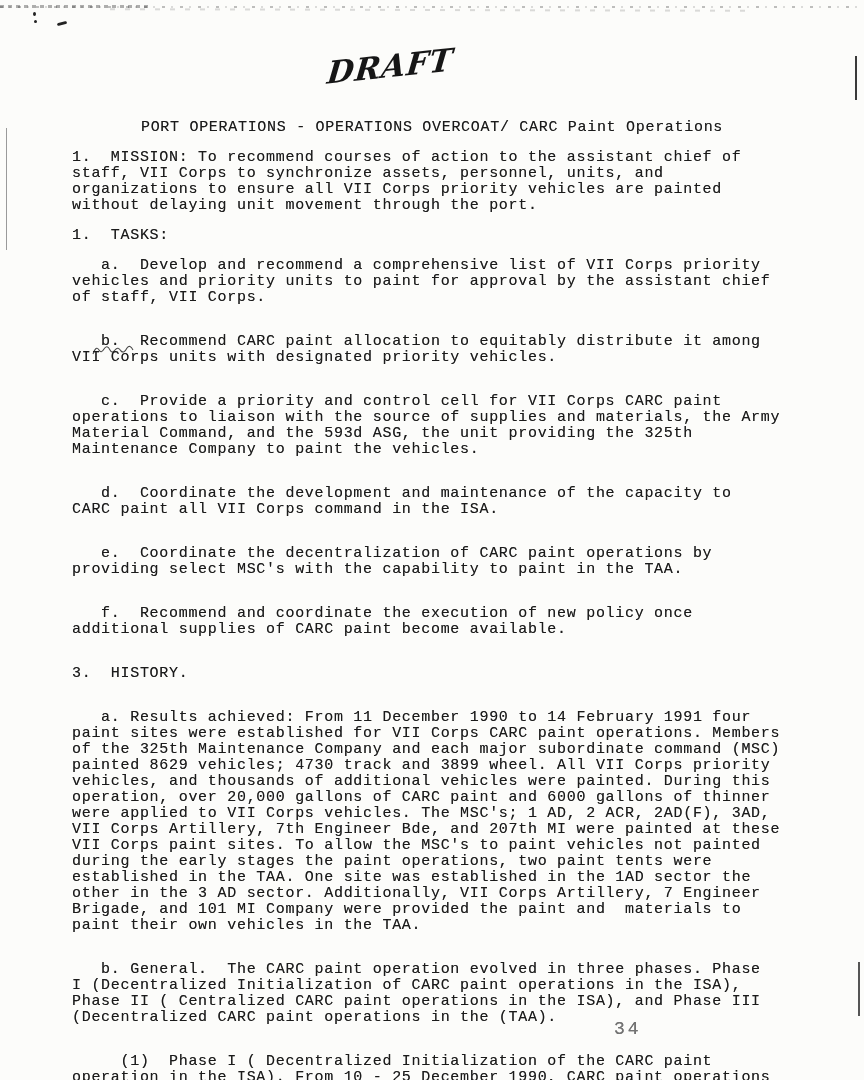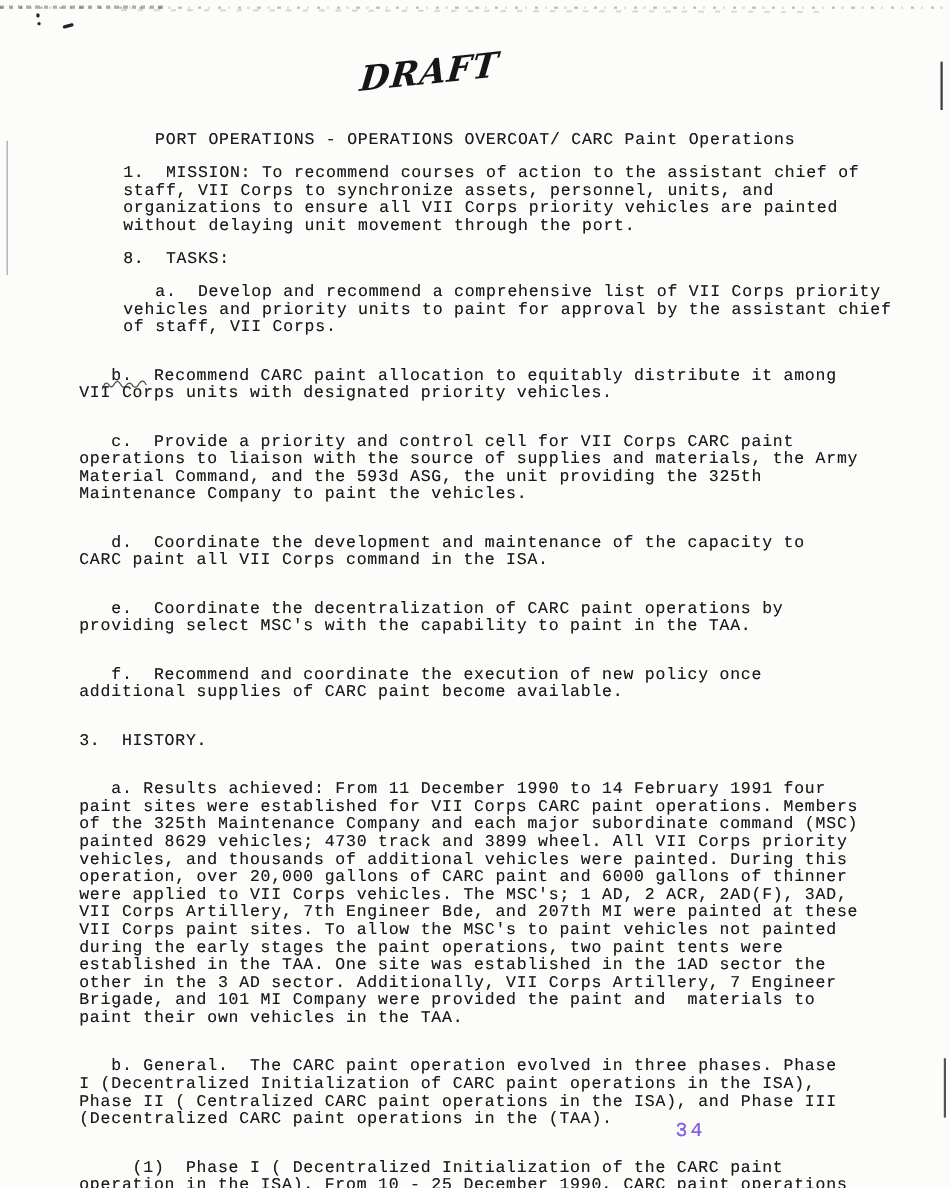--- a/index.html
+++ b/index.html
@@ -15,21 +15,21 @@
     letter-spacing:0.7px;
     color:#1b1b1b;
   }
   .content { padding:58px 72px 0 72px; }
   .para {
     white-space:pre;
     margin:0;
     text-shadow:0 0 0.5px rgba(25,25,25,0.55);
   }
   .m12 { margin-top:28px; }
-  .m14 { margin-top:14px;margin-left:40px; }
+  .m14 { margin-top:14px; }
   .m28 { margin-top:28px; }
   .title {
     text-align:center;
     margin-top:18px;
     white-space:pre;
     text-shadow:0 0 0.5px rgba(25,25,25,0.55);
   }
   .draft {
     height:44px;
     text-align:center;
@@ -43,21 +43,21 @@
     font-size:31px;
     letter-spacing:1px;
     color:#161616;
     transform:rotate(-6deg) skewX(-12deg);
   }
   .pagenum {
     position:absolute;
     left:614px; top:1021px;
     font-size:18px;
     letter-spacing:3px;
-    color:#8b5cf6;
+    color:#737373;
     text-shadow:0 0 0.5px rgba(25,25,25,0.6);
   }
   .rel { position:relative; }
   .scribble-svg { position:absolute; left:18px; top:8px; opacity:0.85; }
 
   
   .artifact { position:absolute; pointer-events:none; }
   .top-noise1 {
     top:6px; left:0; width:864px; height:2px; opacity:0.55;
     background:repeating-linear-gradient(90deg,
@@ -102,21 +102,21 @@
 
     <div class="draft"><span>DRAFT</span></div>
 
     <div class="title">PORT OPERATIONS - OPERATIONS OVERCOAT/ CARC Paint Operations</div>
 
     <div class="para m14">1.  MISSION: To recommend courses of action to the assistant chief of
 staff, VII Corps to synchronize assets, personnel, units, and
 organizations to ensure all VII Corps priority vehicles are painted
 without delaying unit movement through the port.</div>
 
-    <div class="para m14">8.  TASKS:</div>
+    <div class="para m14">1.  TASKS:</div>
 
     <div class="para m14">   a.  Develop and recommend a comprehensive list of VII Corps priority
 vehicles and priority units to paint for approval by the assistant chief
 of staff, VII Corps.</div>
 
     <div class="rel">
       <div class="para m12">   b.  Recommend CARC paint allocation to equitably distribute it among
 VII Corps units with designated priority vehicles.</div>
       <svg class="scribble-svg" width="46" height="16" viewBox="0 0 46 16">
         <path d="M3 12 Q6 3 9 8 Q11 12 14 7 Q17 2 20 8 Q22 12 25 8 Q28 4 31 9 Q34 12 37 6 Q40 2 43 8" stroke="#2a2a2a" stroke-width="1.1" fill="none"></path>

